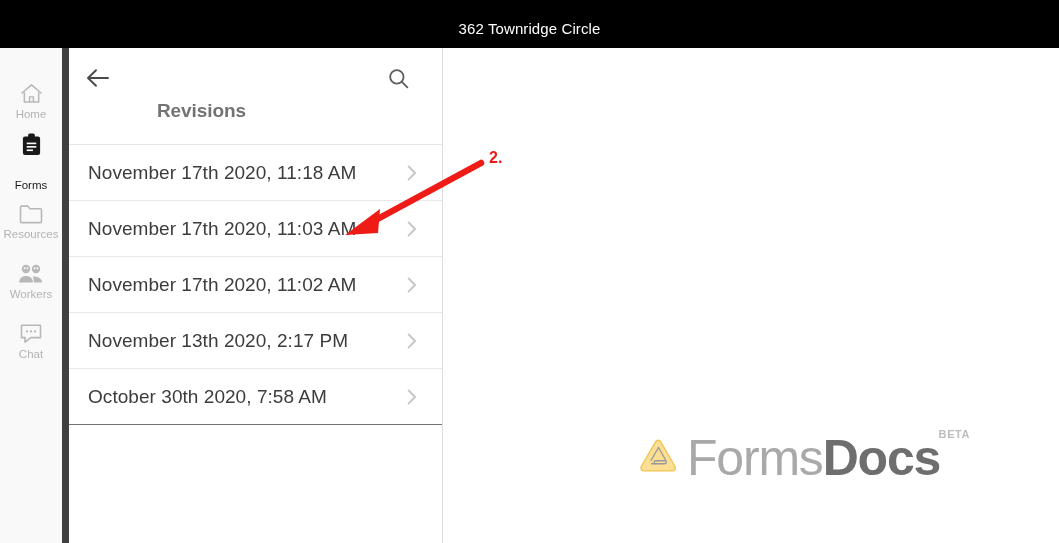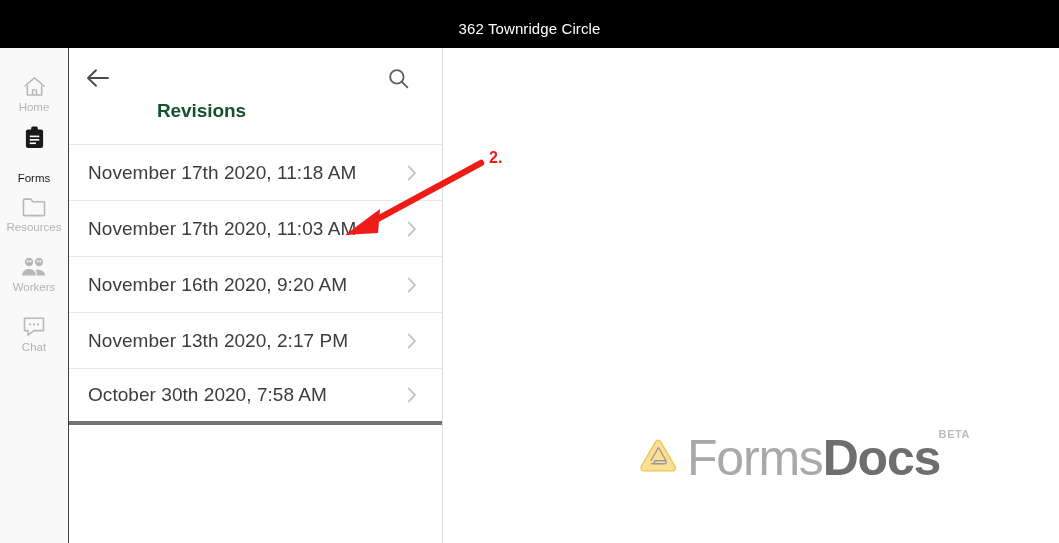--- a/index.html
+++ b/index.html
@@ -58,22 +58,22 @@
     margin-top: 2px;
   }
 
   
   .rail {
     position: absolute;
     top: 48px; left: 0;
     width: 69px;
     height: 495px;
     background: #f9f9f9;
-    border-right: 1px solid #404040;
-    padding-top: 17px;
+    border-right: 7px solid #404040;
+    padding-top: 24px;
   }
   .rail-item {
     height: 60px;
     display: flex;
     flex-direction: column;
     align-items: center;
     justify-content: center;
     gap: 5px;
     cursor: pointer;
     color: #b3b3b3;
@@ -111,37 +111,37 @@
     right: 26px; top: 12px;
     width: 36px; height: 36px;
     display: flex; align-items: center; justify-content: center;
     cursor: pointer;
   }
   .panel-title {
     position: absolute;
     left: 88px; top: 52px;
     font-size: 19px;
     font-weight: bold;
-    color: #14532d;
+    color: #737373;
     letter-spacing: -0.1px;
   }
 
   .rev-list { width: 100%; }
   .rev-row {
     position: relative;
     height: 56px;
     display: flex;
     align-items: center;
     padding-left: 19px;
     padding-right: 18px;
     border-bottom: 1px solid #e9e9e9;
     cursor: pointer;
     background: #ffffff;
   }
-  .rev-row:last-child { border-bottom: 4px solid #737373; }
+  .rev-row:last-child { border-bottom: 1px solid #737373; }
   .rev-date {
     font-size: 19px;
     color: #3c3c3c;
     flex: 1;
     letter-spacing: 0.05px;
   }
   .chev {
     display: block;
     flex: 0 0 auto;
     margin-right: 7px;
@@ -300,27 +300,27 @@
         </svg>
       </div>
 
       <div class="rev-row">
         <span class="rev-date">November 17th 2020, 11:03 AM</span>
         <svg class="chev" width="10" height="16" viewBox="0 0 10 16">
           <path d="M1.6 1.4L8 8l-6.4 6.6" fill="none" stroke="#c5c5c5" stroke-width="1.9" stroke-linecap="round" stroke-linejoin="round"></path>
         </svg>
       </div>
 
-
-      <div class="rev-row">
-        <span class="rev-date">November 16th 2020, 9:20 AM</span>
-        <svg class="chev" width="10" height="16" viewBox="0 0 10 16">
-          <path d="M1.6 1.4L8 8l-6.4 6.6" fill="none" stroke="#c5c5c5" stroke-width="1.9" stroke-linecap="round" stroke-linejoin="round"></path>
-        </svg>
-      </div>
+      <div class="rev-row">
+        <span class="rev-date">November 17th 2020, 11:02 AM</span>
+        <svg class="chev" width="10" height="16" viewBox="0 0 10 16">
+          <path d="M1.6 1.4L8 8l-6.4 6.6" fill="none" stroke="#c5c5c5" stroke-width="1.9" stroke-linecap="round" stroke-linejoin="round"></path>
+        </svg>
+      </div>
+
 
       <div class="rev-row">
         <span class="rev-date">November 13th 2020, 2:17 PM</span>
         <svg class="chev" width="10" height="16" viewBox="0 0 10 16">
           <path d="M1.6 1.4L8 8l-6.4 6.6" fill="none" stroke="#c5c5c5" stroke-width="1.9" stroke-linecap="round" stroke-linejoin="round"></path>
         </svg>
       </div>
 
       <div class="rev-row">
         <span class="rev-date">October 30th 2020, 7:58 AM</span>

